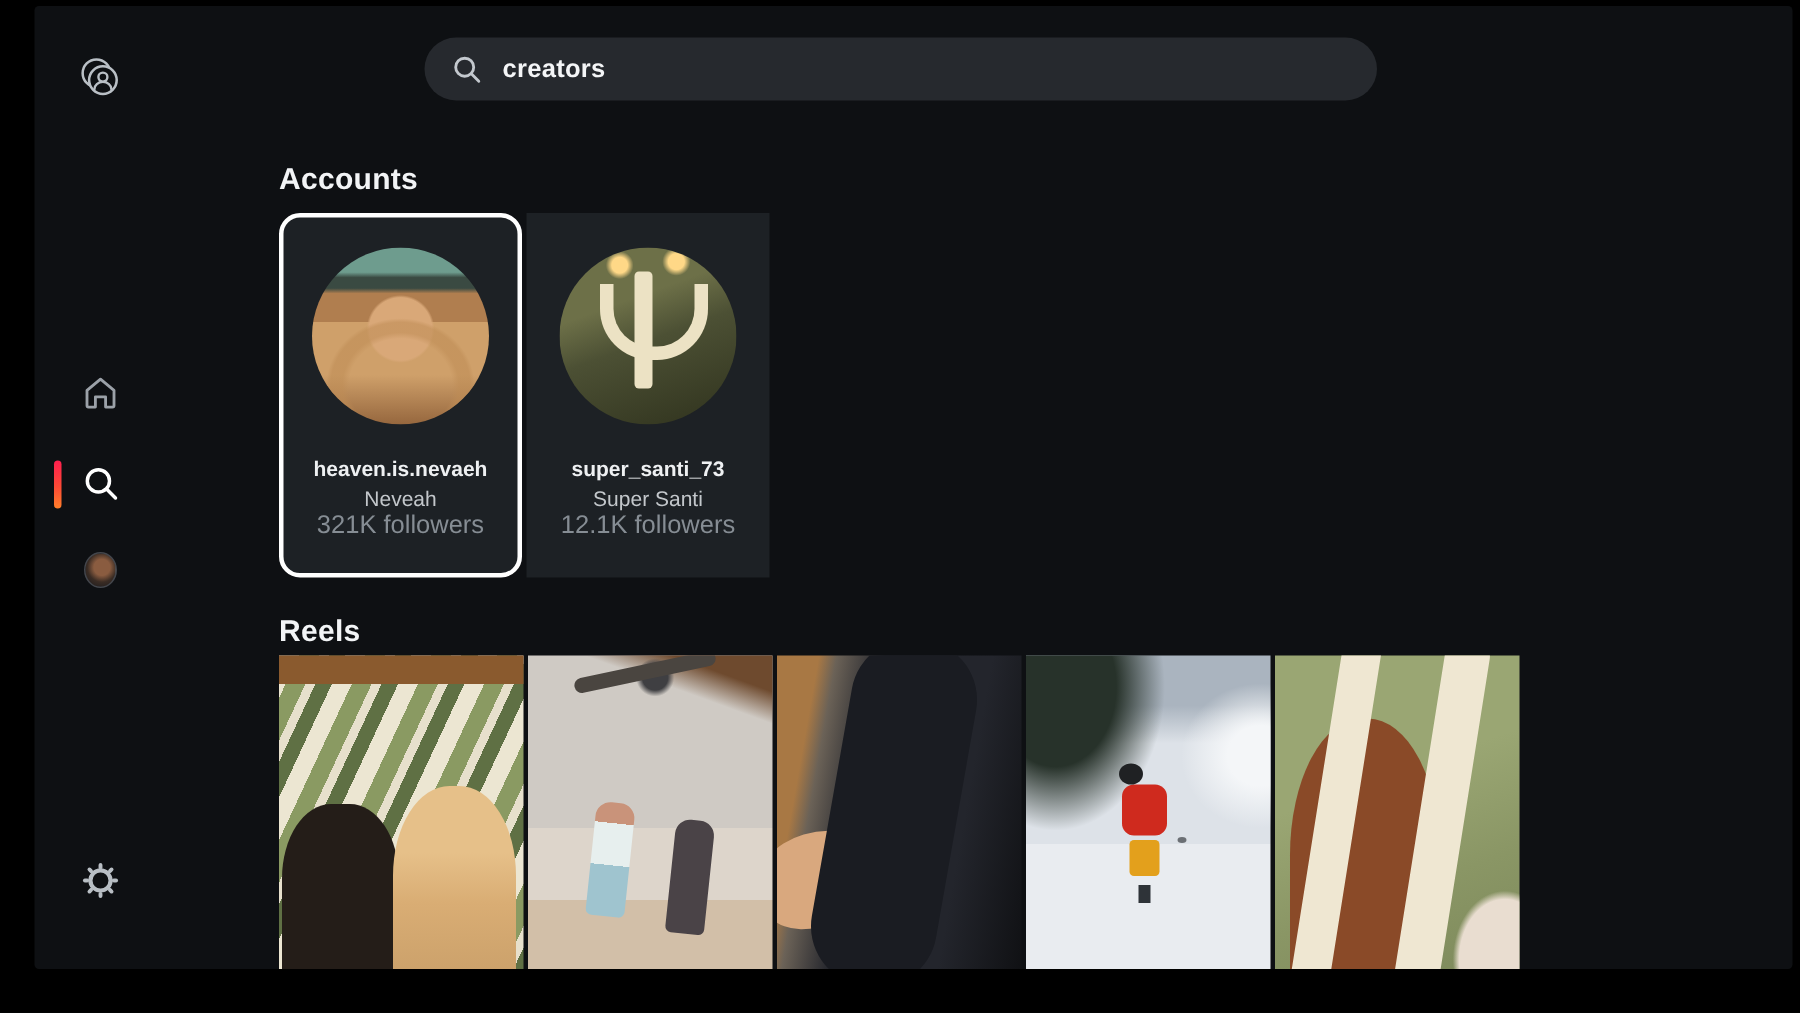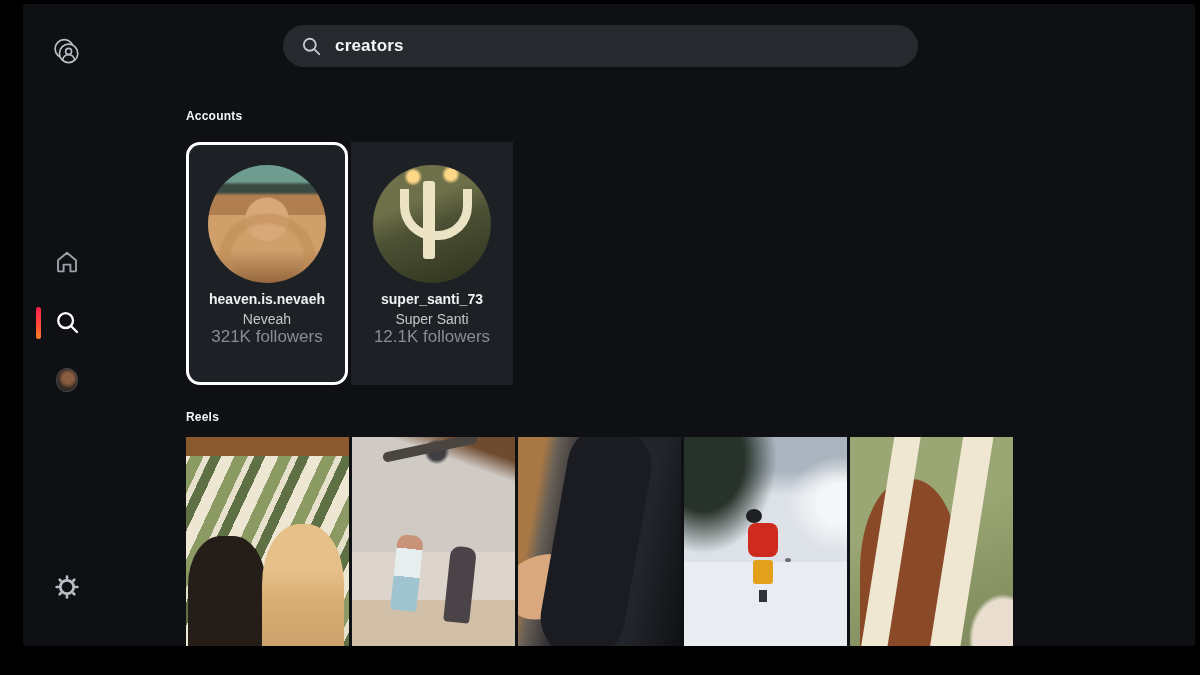--- a/index.html
+++ b/index.html
@@ -21,31 +21,31 @@
     background:radial-gradient(circle at 55% 42%,#8a5c40 0 32%,#3a2c24 58%,#17181c 100%),
     linear-gradient(90deg,transparent 78%,#d8cfc4 92%);}
 
   
   .search-pill{position:absolute;left:260px;top:21px;width:635px;height:42px;border-radius:22px;
     background:#26292e;display:flex;align-items:center;padding:0 18px;gap:13px;box-sizing:border-box;cursor:text;}
   .search-pill .glass{color:#c3c8ce;flex:none;display:flex;}
   .search-query{color:#f4f5f7;font-size:17px;font-weight:700;letter-spacing:.2px;}
 
   
-  .section-h{position:absolute;left:163px;color:#f2f4f6;font-size:12px;font-weight:700;letter-spacing:.2px;}
+  .section-h{position:absolute;left:163px;color:#f2f4f6;font-size:20px;font-weight:700;letter-spacing:.2px;}
   .h-accounts{top:105px;}
   .h-reels{top:406px;}
 
   
   .cards-row{position:absolute;left:163px;top:138px;width:990px;height:243px;display:flex;gap:3px;}
   .account-card{flex:0 0 162px;background:#1d2125;display:flex;flex-direction:column;align-items:center;
     padding-top:23px;box-sizing:border-box;cursor:pointer;}
   .account-card.selected{border:3px solid #ffffff;border-radius:14px;}
   .account-card.selected{padding-top:20px;}
-  .uname{margin-top:6px;color:#eef0f2;font-size:14px;font-weight:700;line-height:20px;}
+  .uname{margin-top:19px;color:#eef0f2;font-size:14px;font-weight:700;line-height:20px;}
   .dname{margin-top:1px;color:#c3c7cb;font-size:14px;line-height:18px;}
   .foll{color:#868d94;font-size:17px;line-height:18px;}
 
   
   .av{width:118px;height:118px;border-radius:50%;position:relative;overflow:hidden;flex:none;}
   .av1{background:
     radial-gradient(circle at 50% 46%,#d9a878 0 24%,rgba(217,168,120,0) 26%),
     linear-gradient(180deg,#6e9c8e 0 14%,#3a4a42 17% 23%,#b07e4f 26% 42%,#cfa06a 42% 72%,#96673e 100%);}
   .av1::before{content:"";position:absolute;left:6px;top:44px;width:106px;height:80px;border-radius:50%;
     background:radial-gradient(ellipse at 50% 60%,rgba(0,0,0,0) 0 46%,rgba(190,140,85,.55) 52% 62%,rgba(0,0,0,0) 66%);}

